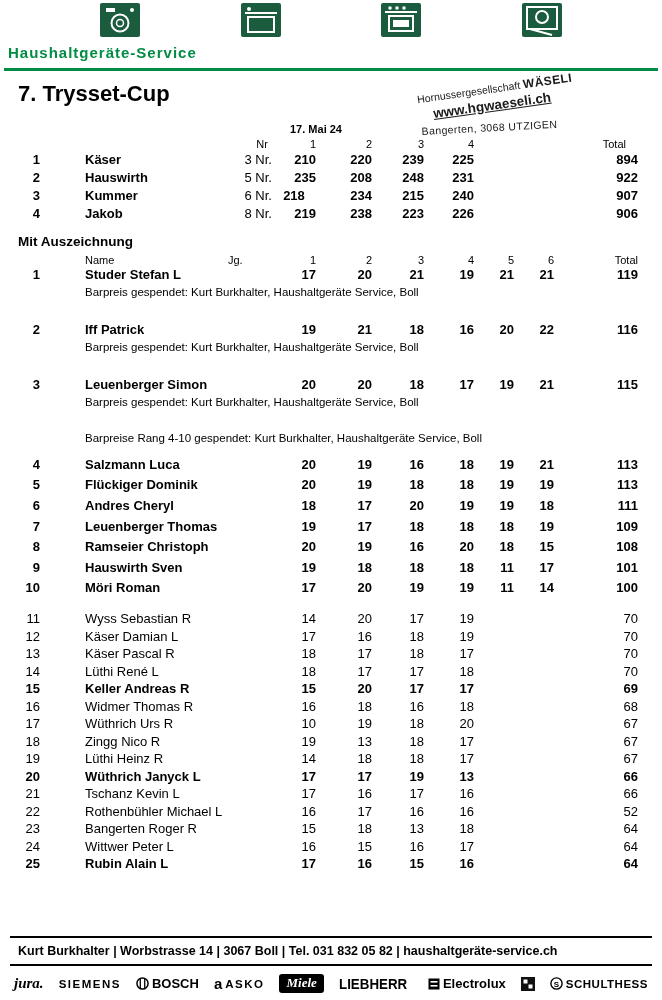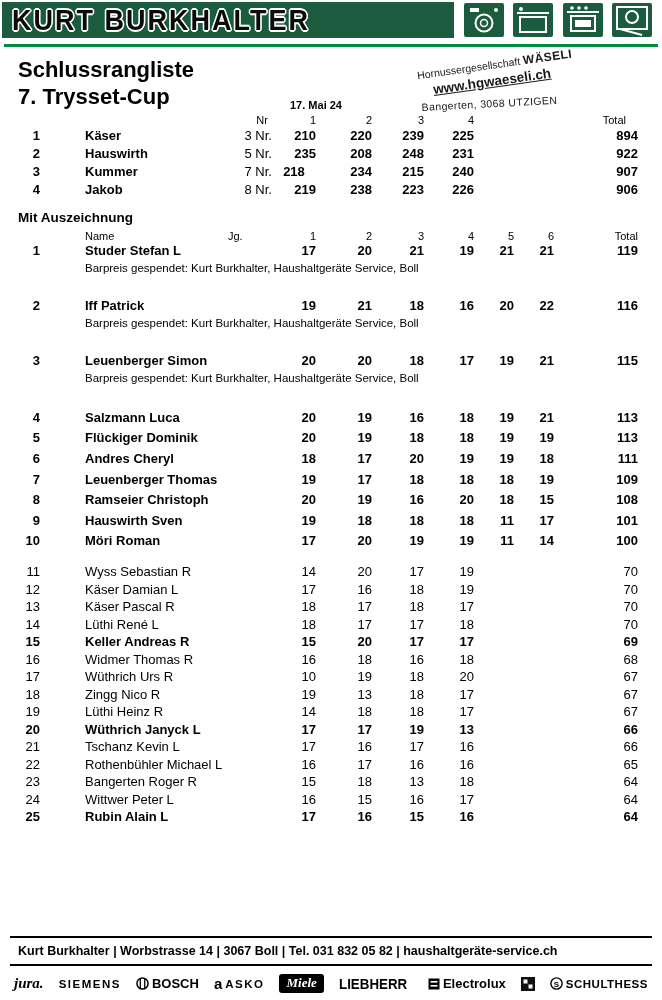--- a/index.html
+++ b/index.html
@@ -83,23 +83,20 @@
   }
   .mark{display:inline-flex;align-items:center;}
   .mark b{font-size:15px;line-height:12px;}
 </style>
 </head>
 <body>
 
 <div class="page" data-name="document-page">
 
   <div class="topbar" data-name="header-bar">
-    <div class="banner" data-name="brand-banner">
-      <span class="brand-text" data-name="brand-name">KURT BURKHALTER</span>
-    </div>
     <div class="icons" data-name="appliance-icons">
       <span class="tile" data-name="washing-machine-icon">
         <svg width="40" height="34">
             <circle cx="20" cy="20" r="8.5" fill="none" stroke="#fff" stroke-width="2"></circle>
             <circle cx="20" cy="20" r="3.5" fill="none" stroke="#fff" stroke-width="1.5"></circle>
             <rect x="6" y="5" width="9" height="4" fill="#fff"></rect>
             <circle cx="32" cy="7" r="2" fill="#fff"></circle>
           </svg>
       </span>
       <span class="tile" data-name="dishwasher-icon">
@@ -122,24 +119,24 @@
       <span class="tile" data-name="dryer-icon">
         <svg width="40" height="34">
             <rect x="5" y="4" width="30" height="22" fill="none" stroke="#fff" stroke-width="2"></rect>
             <circle cx="20" cy="14" r="6" fill="none" stroke="#fff" stroke-width="2"></circle>
             <line x1="8" y1="26" x2="30" y2="32" stroke="#fff" stroke-width="2"></line>
           </svg>
       </span>
     </div>
   </div>
 
+  <div class="subtitle" data-name="brand-subtitle">Haushaltgeräte-Service</div>
   <div class="rule-green" data-name="green-divider"></div>
 
   <div class="title-block" data-name="title-block">
-    <div class="h1" data-name="page-title-line1">Schlussrangliste</div>
     <div class="h1" data-name="page-title-line2">7. Trysset-Cup</div>
     <span class="date" data-name="event-date">17. Mai 24</span>
     <div class="stamp" data-name="club-stamp">
       <div class="s1" data-name="stamp-club-name">
         <span data-name="stamp-club-name-prefix">Hornussergesellschaft</span>
         <b data-name="stamp-club-name-bold">WÄSELI</b>
       </div>
       <div class="s2" data-name="stamp-website">www.hgwaeseli.ch</div>
       <div class="s3" data-name="stamp-address">Bangerten, 3068 UTZIGEN</div>
     </div>
@@ -171,21 +168,21 @@
           <div class="cell jg" data-name="team-nr" style="grid-column: 3;">5 Nr.</div>
           <div class="cell num" data-name="team-score" style="grid-column: 4;">235</div>
           <div class="cell num" data-name="team-score" style="grid-column: 5;">208</div>
           <div class="cell num" data-name="team-score" style="grid-column: 6;">248</div>
           <div class="cell num" data-name="team-score" style="grid-column: 7;">231</div>
           <div class="cell num total" data-name="team-total" style="grid-column: 10;">922</div>
         </div>
         <div class="grid team-row bold" data-name="team-row">
           <div class="cell rank" data-name="team-rank" style="grid-column: 1;">3</div>
           <div class="cell name" data-name="team-name" style="grid-column: 2;">Kummer</div>
-          <div class="cell jg" data-name="team-nr" style="grid-column: 3;">7 Nr.</div>
+          <div class="cell jg" data-name="team-nr" style="grid-column: 3;">6 Nr.</div>
           <div class="cell num" data-name="team-score" style="grid-column: 4; text-align: center;">218</div>
           <div class="cell num" data-name="team-score" style="grid-column: 5;">234</div>
           <div class="cell num" data-name="team-score" style="grid-column: 6;">215</div>
           <div class="cell num" data-name="team-score" style="grid-column: 7;">240</div>
           <div class="cell num total" data-name="team-total" style="grid-column: 10;">907</div>
         </div>
         <div class="grid team-row bold" data-name="team-row">
           <div class="cell rank" data-name="team-rank" style="grid-column: 1;">4</div>
           <div class="cell name" data-name="team-name" style="grid-column: 2;">Jakob</div>
           <div class="cell jg" data-name="team-nr" style="grid-column: 3;">8 Nr.</div>
@@ -241,20 +238,21 @@
           <div class="cell name" data-name="player-name" style="grid-column: 2;">Leuenberger Simon</div>
           <div class="cell num" data-name="player-score" style="grid-column: 4;">20</div>
           <div class="cell num" data-name="player-score" style="grid-column: 5;">20</div>
           <div class="cell num" data-name="player-score" style="grid-column: 6;">18</div>
           <div class="cell num" data-name="player-score" style="grid-column: 7;">17</div>
           <div class="cell num" data-name="player-score" style="grid-column: 8;">19</div>
           <div class="cell num" data-name="player-score" style="grid-column: 9;">21</div>
           <div class="cell num total" data-name="player-total" style="grid-column: 10;">115</div>
         </div>
         <div class="sponsor" data-name="sponsor-note">Barpreis gespendet: Kurt Burkhalter, Haushaltgeräte Service, Boll</div>
+        <div class="note" data-name="sponsor-note-rank-4-10">Barpreise Rang 4-10 gespendet: Kurt Burkhalter, Haushaltgeräte Service, Boll</div>
         <div class="grid mid-row bold" data-name="player-row">
           <div class="cell rank" data-name="player-rank" style="grid-column: 1;">4</div>
           <div class="cell name" data-name="player-name" style="grid-column: 2;">Salzmann Luca</div>
           <div class="cell num" data-name="player-score" style="grid-column: 4;">20</div>
           <div class="cell num" data-name="player-score" style="grid-column: 5;">19</div>
           <div class="cell num" data-name="player-score" style="grid-column: 6;">16</div>
           <div class="cell num" data-name="player-score" style="grid-column: 7;">18</div>
           <div class="cell num" data-name="player-score" style="grid-column: 8;">19</div>
           <div class="cell num" data-name="player-score" style="grid-column: 9;">21</div>
           <div class="cell num total" data-name="player-total" style="grid-column: 10;">113</div>
@@ -424,21 +422,21 @@
           <div class="cell num" data-name="player-score" style="grid-column: 7;">16</div>
           <div class="cell num total" data-name="player-total" style="grid-column: 10;">66</div>
         </div>
         <div class="grid compact-row" data-name="player-row">
           <div class="cell rank" data-name="player-rank" style="grid-column: 1;">22</div>
           <div class="cell name" data-name="player-name" style="grid-column: 2;">Rothenbühler Michael L</div>
           <div class="cell num" data-name="player-score" style="grid-column: 4;">16</div>
           <div class="cell num" data-name="player-score" style="grid-column: 5;">17</div>
           <div class="cell num" data-name="player-score" style="grid-column: 6;">16</div>
           <div class="cell num" data-name="player-score" style="grid-column: 7;">16</div>
-          <div class="cell num total" data-name="player-total" style="grid-column: 10;">65</div>
+          <div class="cell num total" data-name="player-total" style="grid-column: 10;">52</div>
         </div>
         <div class="grid compact-row" data-name="player-row">
           <div class="cell rank" data-name="player-rank" style="grid-column: 1;">23</div>
           <div class="cell name" data-name="player-name" style="grid-column: 2;">Bangerten Roger R</div>
           <div class="cell num" data-name="player-score" style="grid-column: 4;">15</div>
           <div class="cell num" data-name="player-score" style="grid-column: 5;">18</div>
           <div class="cell num" data-name="player-score" style="grid-column: 6;">13</div>
           <div class="cell num" data-name="player-score" style="grid-column: 7;">18</div>
           <div class="cell num total" data-name="player-total" style="grid-column: 10;">64</div>
         </div>

